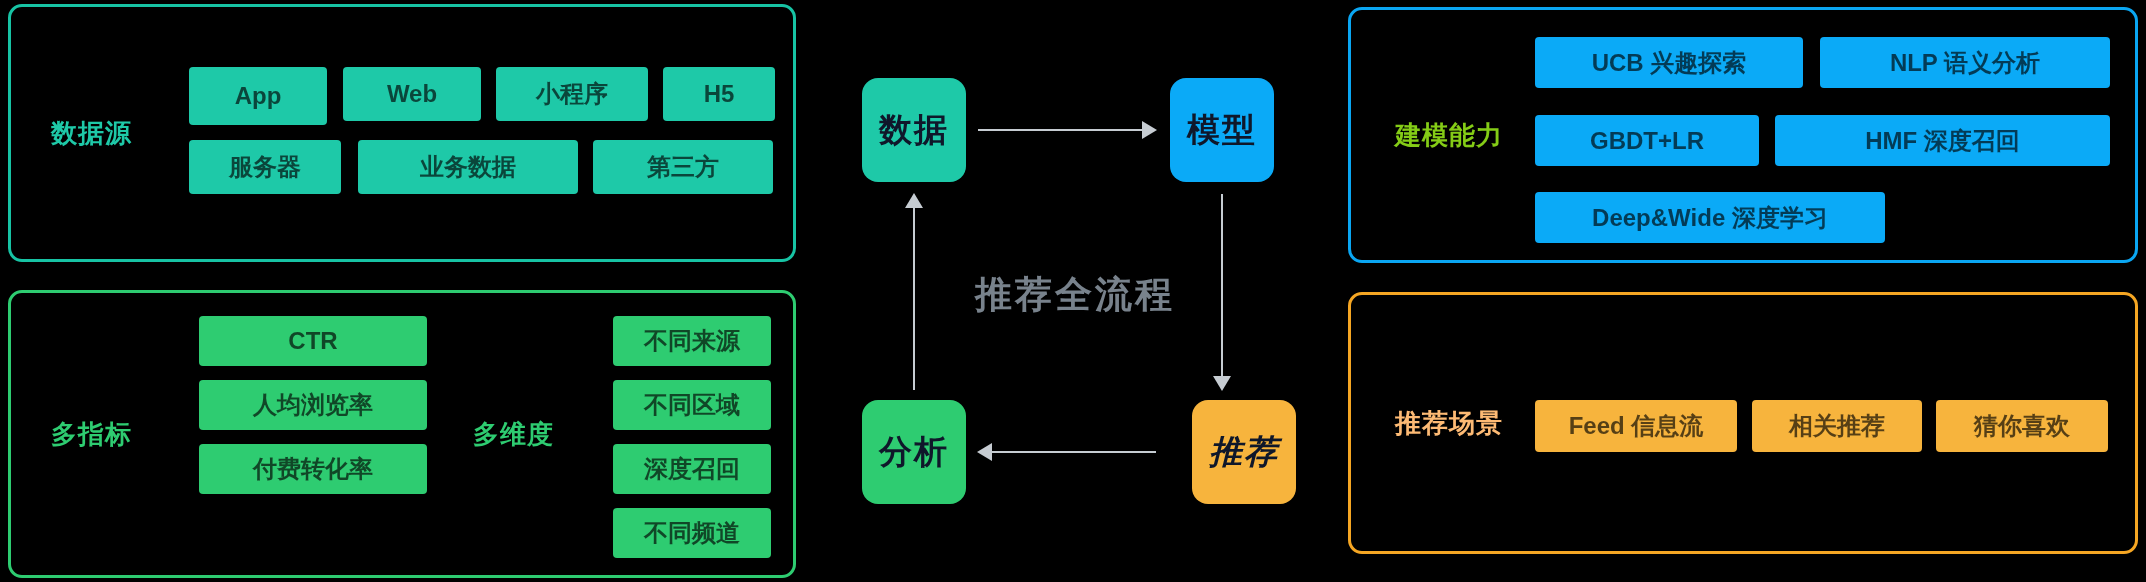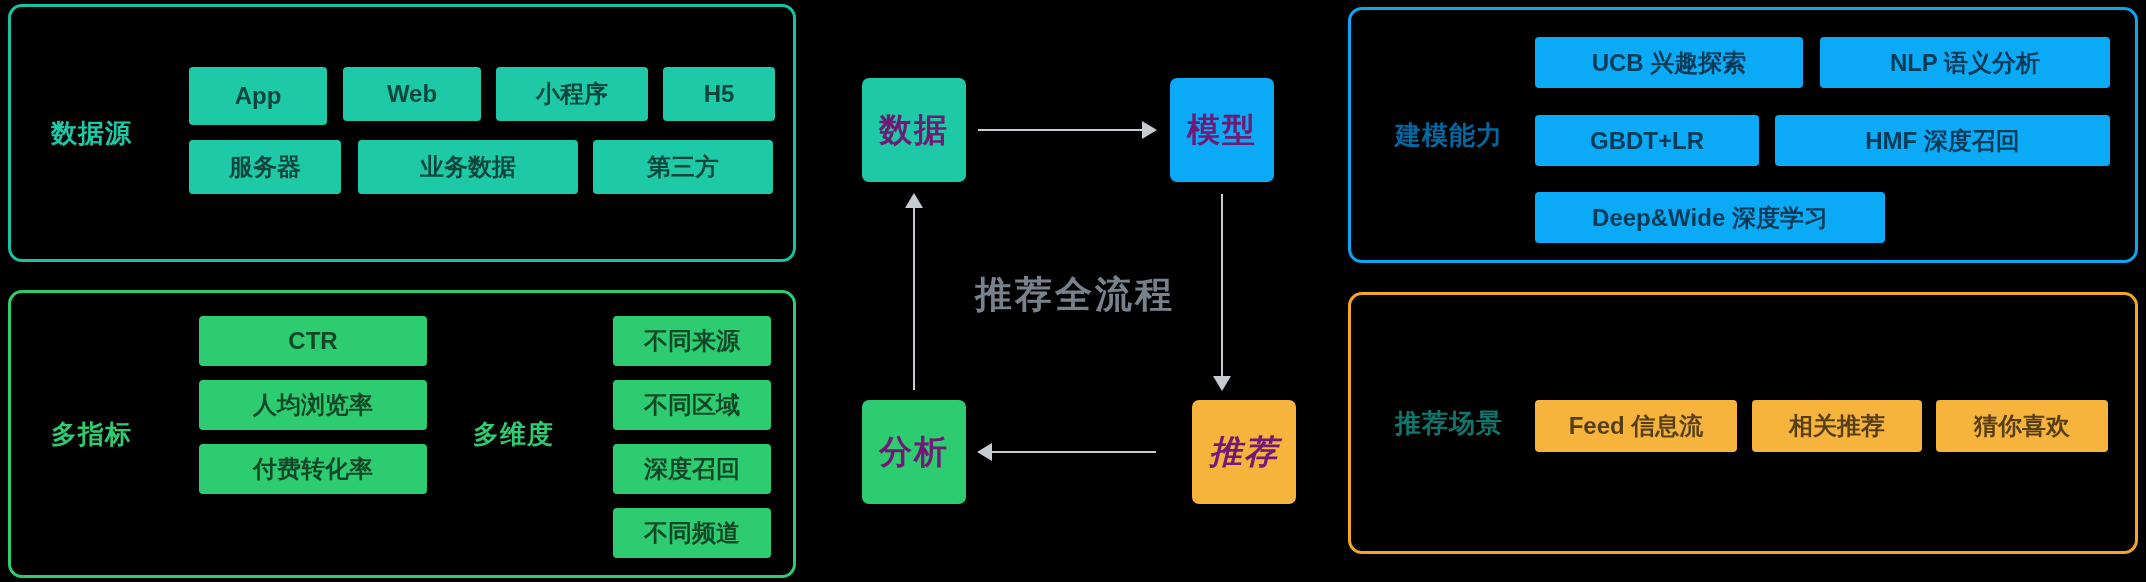--- a/index.html
+++ b/index.html
@@ -14,38 +14,38 @@
   .b-green  { border: 3px solid #2ecc71; }
   .b-blue   { border: 3px solid #0aa6f2; }
   .b-orange { border: 3px solid #f5a623; }
 
   .panel-label {
     position: absolute; top: 50%; transform: translateY(-50%);
     font-size: 26px; font-weight: 700; letter-spacing: 1px; white-space: nowrap;
   }
   .t-teal   { color: #1ec9a8; }
   .t-green  { color: #2ecc71; }
-  .t-blue   { color: #0369a1; }
-  .t-orange { color: #0f766e; }
+  .t-blue   { color: #84cc16; }
+  .t-orange { color: #fdba74; }
 
   .chip {
     position: absolute; box-sizing: border-box; border-radius: 4px;
     display: flex; align-items: center; justify-content: center;
     font-size: 24px; font-weight: 600; color: rgba(0,0,0,0.65);
     white-space: nowrap;
   }
   .bg-teal   { background: #1ec9a8; }
   .bg-green  { background: #2ecc71; }
   .bg-blue   { background: #0baaf7; }
   .bg-orange { background: #f7b43d; }
 
   .node {
-    position: absolute; width: 104px; height: 104px; border-radius: 7px;
+    position: absolute; width: 104px; height: 104px; border-radius: 16px;
     display: flex; align-items: center; justify-content: center;
-    font-size: 33px; font-weight: 600; color: #701a75; letter-spacing: 2px;
+    font-size: 33px; font-weight: 600; color: #0f172a; letter-spacing: 2px;
   }
 
   .flow-title {
     position: absolute; left: 958px; top: 270px; width: 234px;
     text-align: center; font-size: 37px; font-weight: 700;
     color: #78828c; letter-spacing: 3px;
   }
 
   .line { position: absolute; background: #c6ccd2; }
   .head { position: absolute; width: 0; height: 0; }

